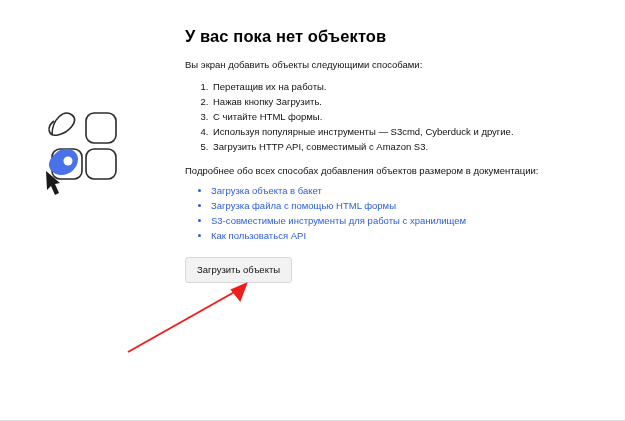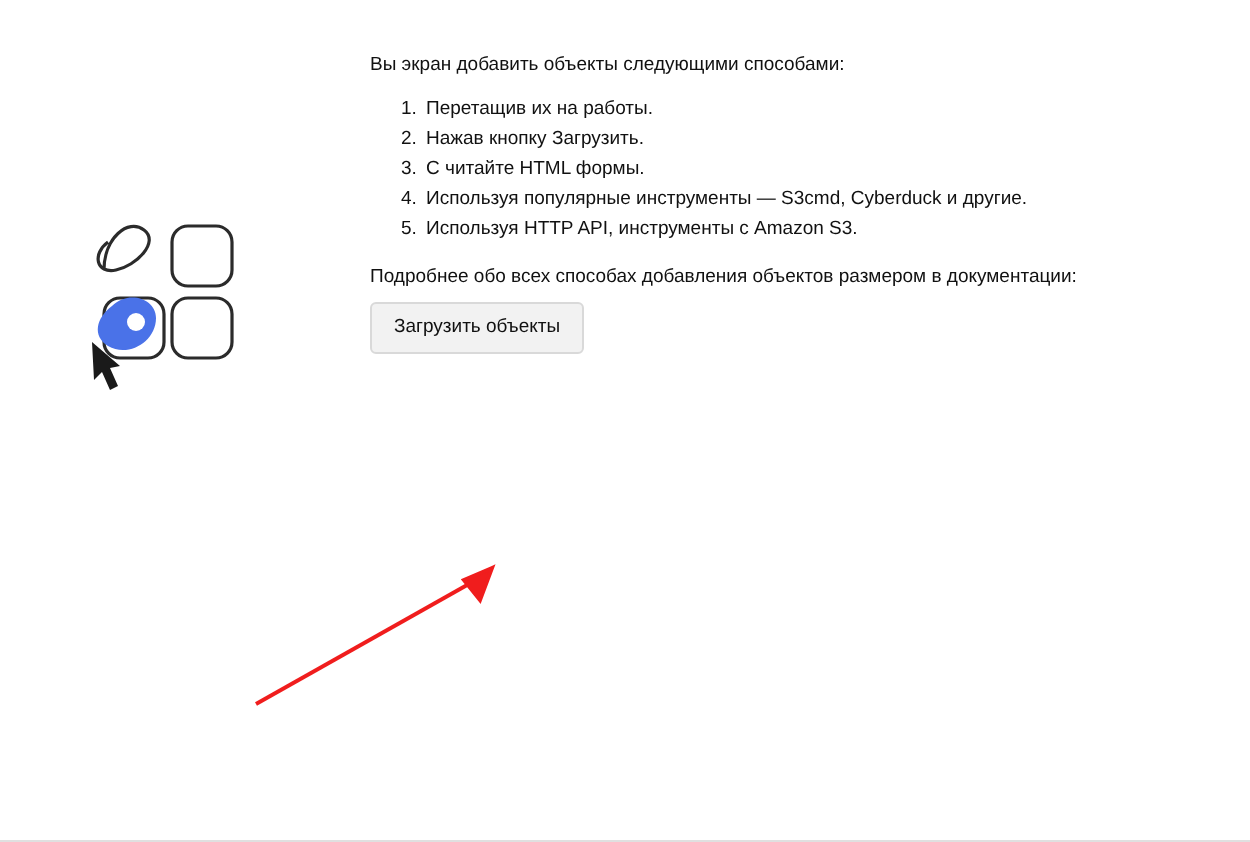--- a/index.html
+++ b/index.html
@@ -130,34 +130,41 @@
         <path d="M14 30 C14 14, 26 4, 34 10 C42 16, 30 28, 20 30 C10 32, 8 22, 16 16"></path>
       </g>
       <path d="M18 48 C26 40, 40 44, 40 54 C40 66, 26 74, 16 68 C8 63, 10 54, 18 48 Z" fill="#4a72e8"></path>
       <circle cx="30" cy="56" r="4.5" fill="#ffffff"></circle>
       <path d="M8 66 L22 78 L17 79 L21 88 L17 90 L13 81 L9 85 Z" fill="#1a1a1a"></path>
     </svg>
   </div>
 
   <div class="content">
 
+    <h1 class="title">У вас пока нет объектов</h1>
 
     <p class="lead">Вы экран добавить объекты следующими способами:</p>
 
     <ol class="methods">
       <li>Перетащив их на работы.</li>
       <li>Нажав кнопку Загрузить.</li>
       <li>С читайте HTML формы.</li>
       <li>Используя популярные инструменты — S3cmd, Cyberduck и другие.</li>
-      <li>Используя HTTP API, инструменты с Amazon S3.</li>
+      <li>Загрузить HTTP API, совместимый с Amazon S3.</li>
     </ol>
 
 
     <p class="docs-intro">Подробнее обо всех способах добавления объектов размером в документации:</p>
 
+    <ul class="links">
+      <li><span class="link">Загрузка объекта в бакет</span></li>
+      <li><span class="link">Загрузка файла с помощью HTML формы</span></li>
+      <li><span class="link">S3-совместимые инструменты для работы с хранилищем</span></li>
+      <li><span class="link">Как пользоваться API</span></li>
+    </ul>
 
     <button class="upload-button">Загрузить объекты</button>
   </div>
 
   <div class="arrow">
     <svg width="140" height="80" viewBox="0 0 140 80" xmlns="http://www.w3.org/2000/svg">
       <g stroke="#f01d1d" stroke-width="2" fill="#f01d1d">
         <line x1="8" y1="72" x2="118" y2="10"></line>
         <polygon points="126,4 112,10 120,20"></polygon>
       </g>

